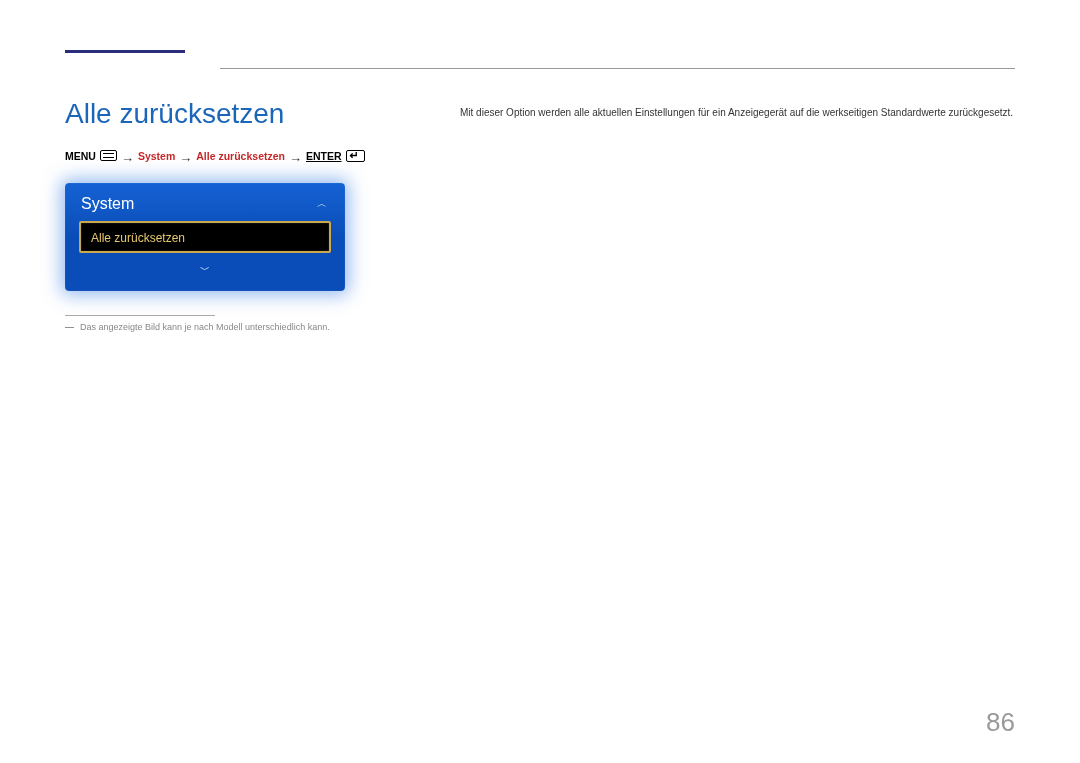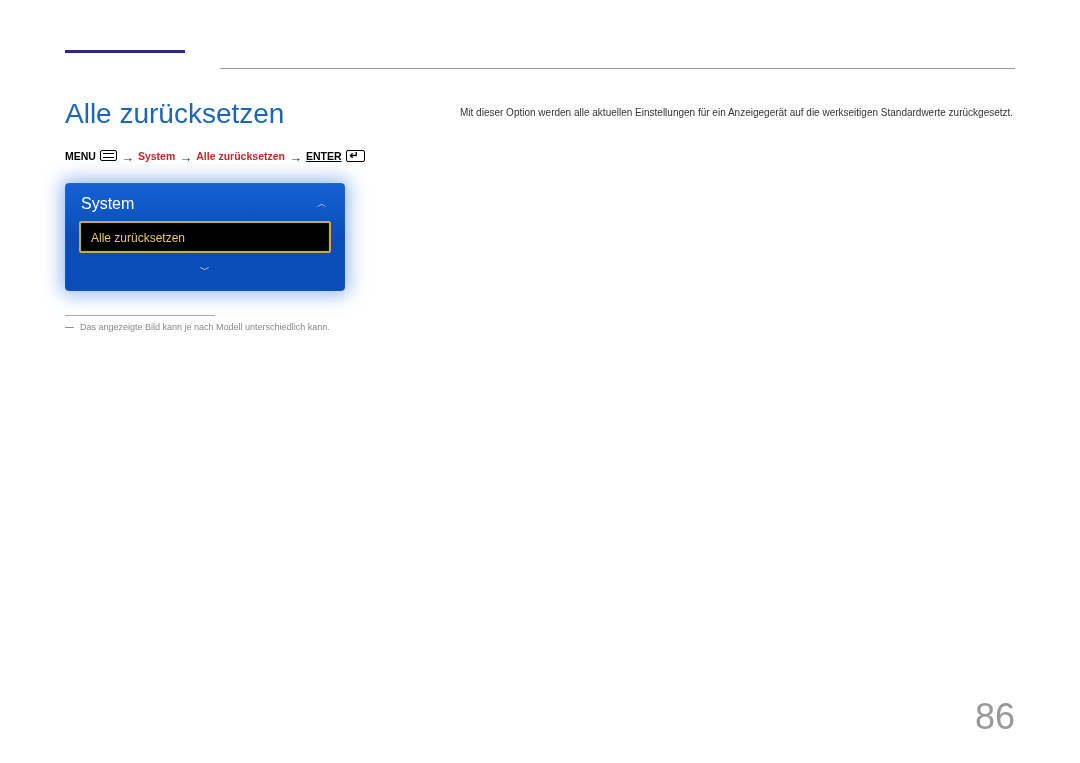--- a/index.html
+++ b/index.html
@@ -167,21 +167,21 @@
     }
     .footnote-dash {
       color: #888;
       font-weight: bold;
       padding-top: 0px;
     }
     .page-number {
       position: absolute;
       right: 65px;
       bottom: 25px;
-      font-size: 36px;
+      font-size: 26px;
       color: #999;
       font-weight: 300;
     }
   </style>
 </head>
 <body>
 
 <div class="page">
   <div class="top-marker"></div>
   <div class="divider-line"></div>

